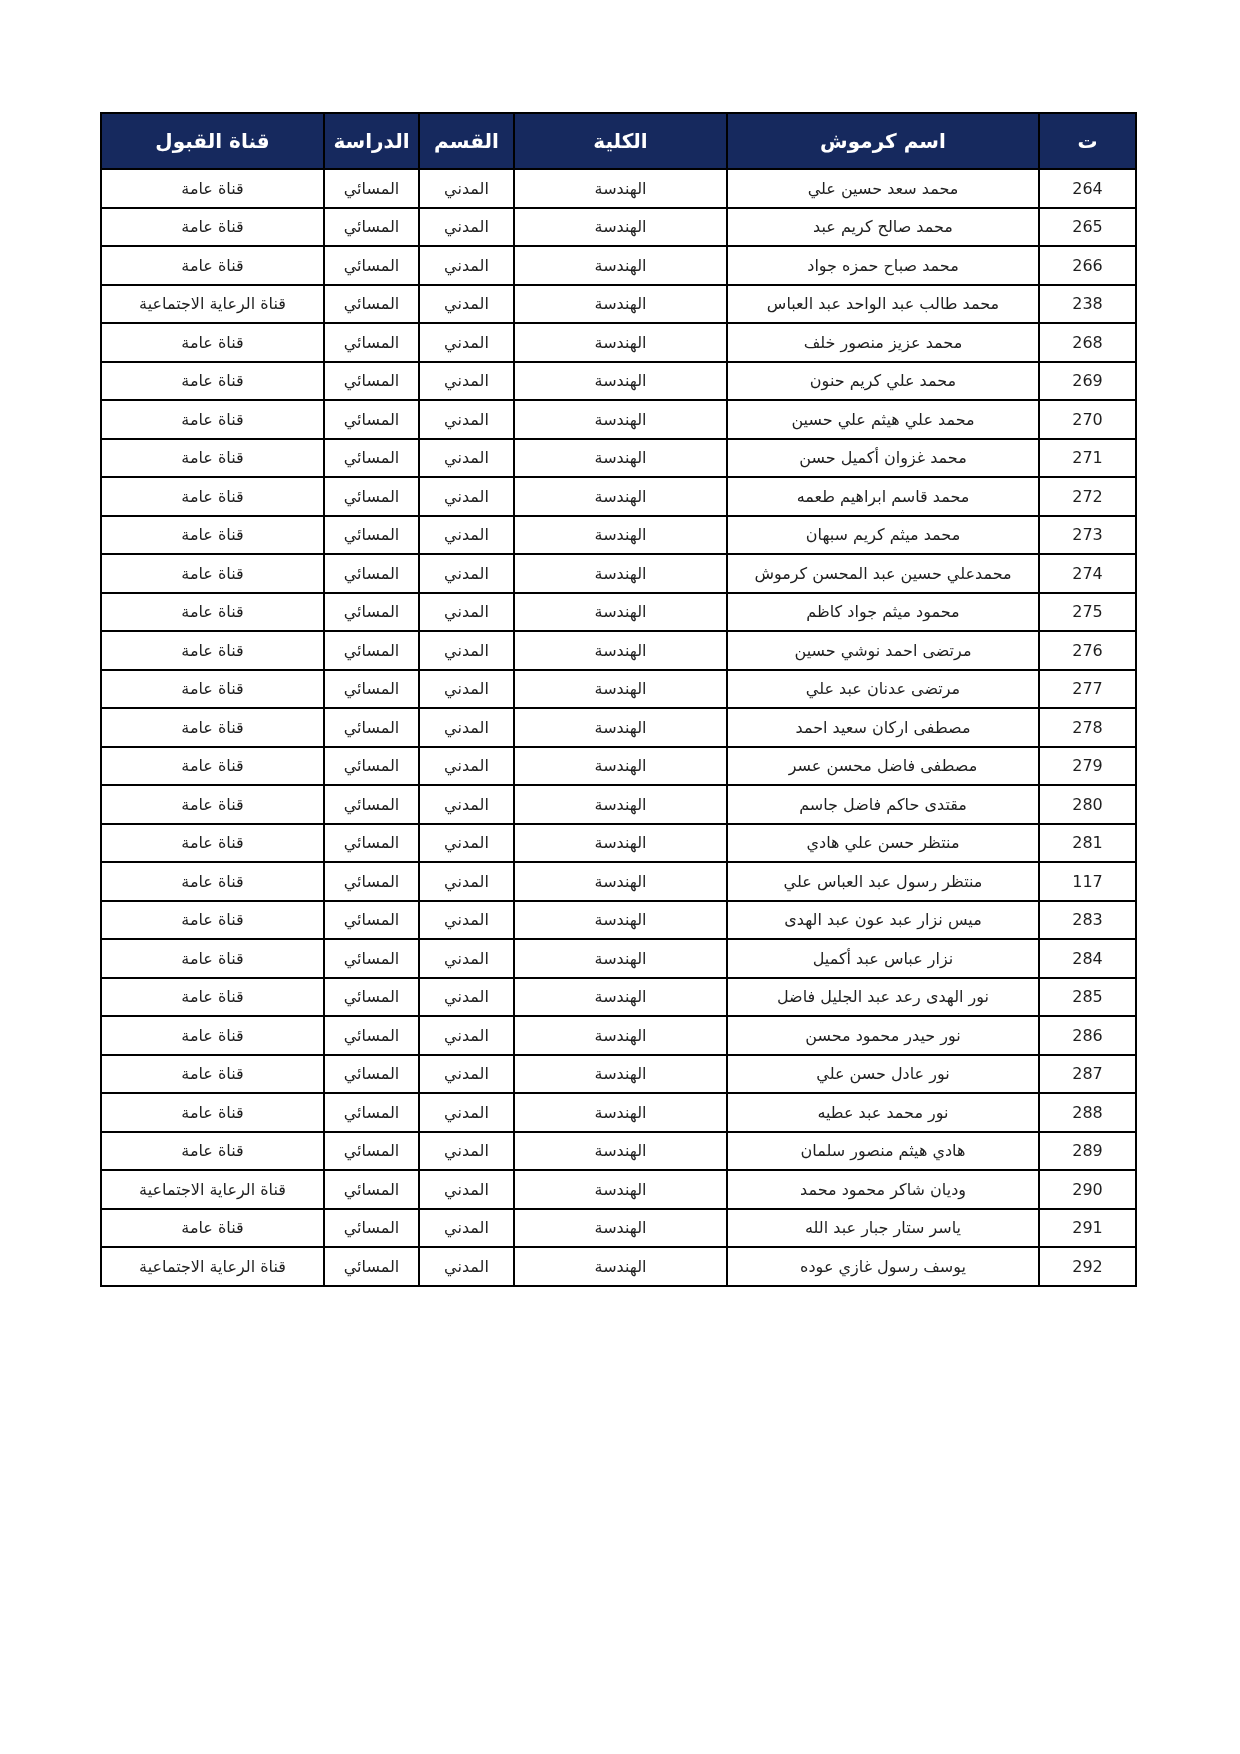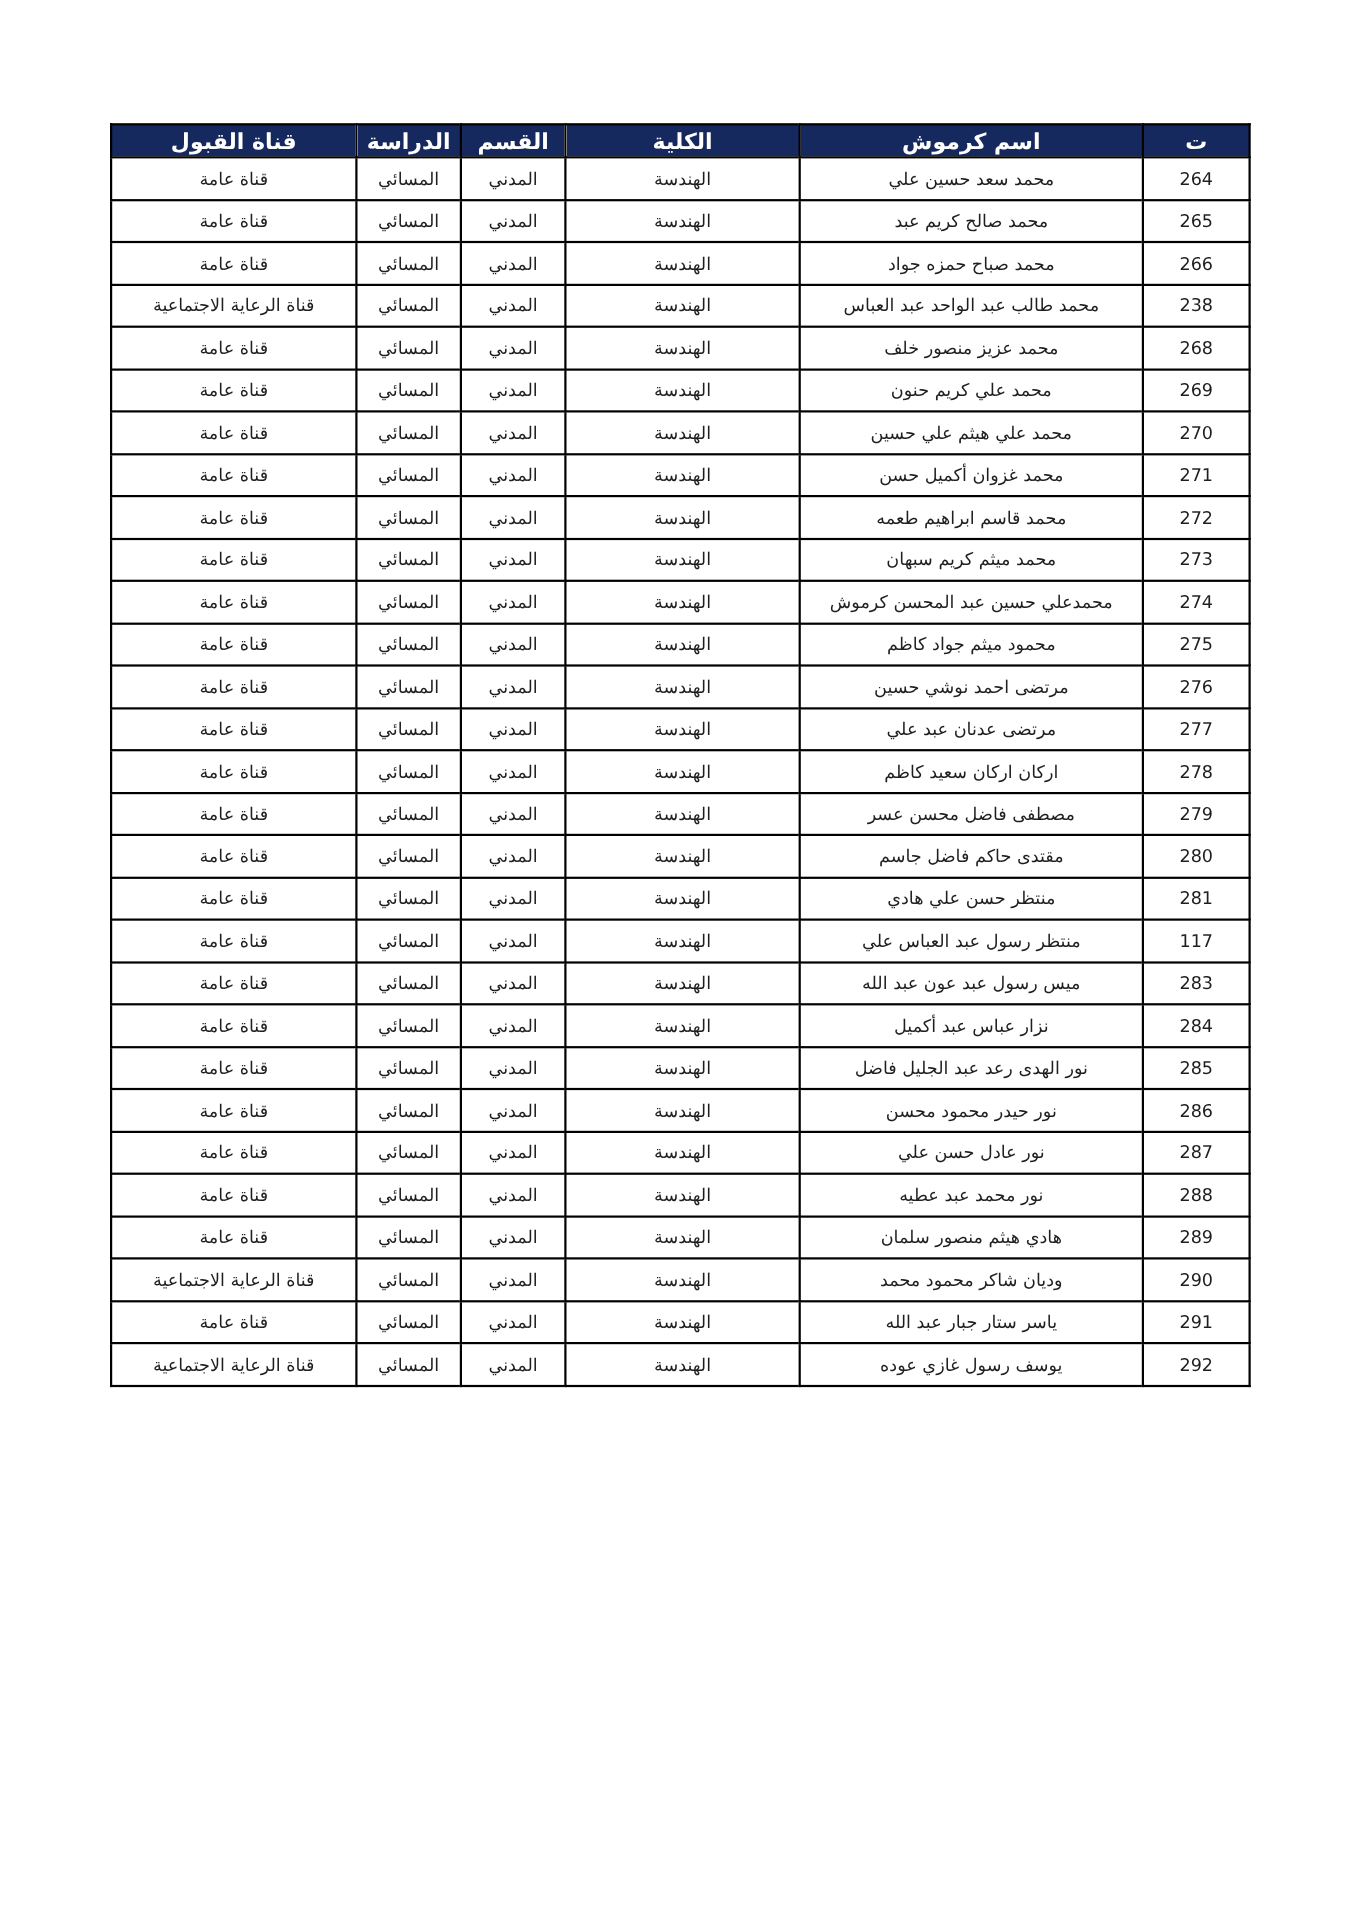--- a/index.html
+++ b/index.html
@@ -35,21 +35,21 @@
     text-align:center;
     vertical-align:middle;
     white-space:nowrap;
     overflow:hidden;
   }
   table.roster th{
     background:var(--header-bg);
     color:var(--header-text);
     font-weight:bold;
     font-size:20px;
-    height:30px;
+    height:56px;
     padding:0 1px;
   }
   table.roster td{
     background:#fff;
     color:var(--cell-text);
     font-size:16px;
     height:38.5px;
     padding:0 3px;
   }
   td.cell-no{font-size:17px;margin-top:12px;}
@@ -191,21 +191,21 @@
         <tr>
           <td class="cell-no">277</td>
           <td class="cell-name">مرتضى عدنان عبد علي</td>
           <td class="cell-college">الهندسة</td>
           <td class="cell-dept">المدني</td>
           <td class="cell-study">المسائي</td>
           <td class="cell-channel">قناة عامة</td>
         </tr>
         <tr>
           <td class="cell-no">278</td>
-          <td class="cell-name">اركان اركان سعيد كاظم</td>
+          <td class="cell-name">مصطفى اركان سعيد احمد</td>
           <td class="cell-college">الهندسة</td>
           <td class="cell-dept">المدني</td>
           <td class="cell-study">المسائي</td>
           <td class="cell-channel">قناة عامة</td>
         </tr>
         <tr>
           <td class="cell-no">279</td>
           <td class="cell-name">مصطفى فاضل محسن عسر</td>
           <td class="cell-college">الهندسة</td>
           <td class="cell-dept">المدني</td>
@@ -231,21 +231,21 @@
         <tr>
           <td class="cell-no">117</td>
           <td class="cell-name">منتظر رسول عبد العباس علي</td>
           <td class="cell-college">الهندسة</td>
           <td class="cell-dept">المدني</td>
           <td class="cell-study">المسائي</td>
           <td class="cell-channel">قناة عامة</td>
         </tr>
         <tr>
           <td class="cell-no">283</td>
-          <td class="cell-name">ميس رسول عبد عون عبد الله</td>
+          <td class="cell-name">ميس نزار عبد عون عبد الهدى</td>
           <td class="cell-college">الهندسة</td>
           <td class="cell-dept">المدني</td>
           <td class="cell-study">المسائي</td>
           <td class="cell-channel">قناة عامة</td>
         </tr>
         <tr>
           <td class="cell-no">284</td>
           <td class="cell-name">نزار عباس عبد أكميل</td>
           <td class="cell-college">الهندسة</td>
           <td class="cell-dept">المدني</td>

